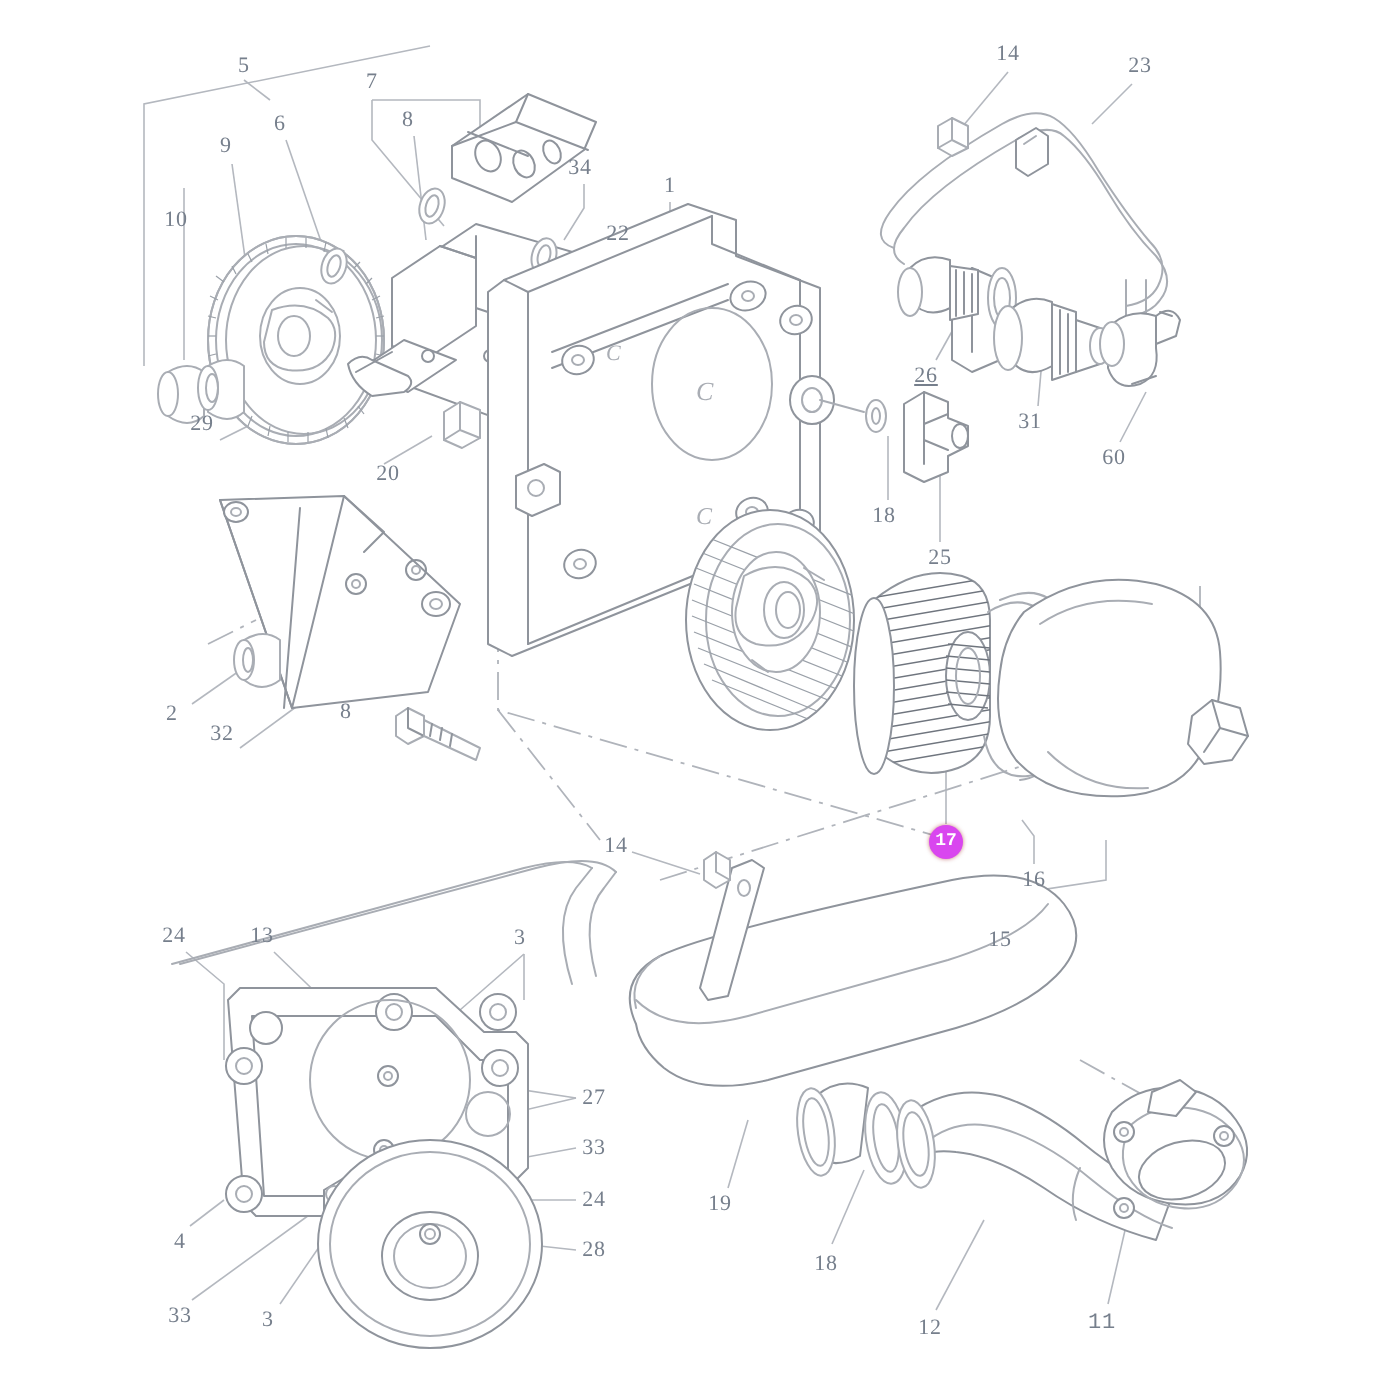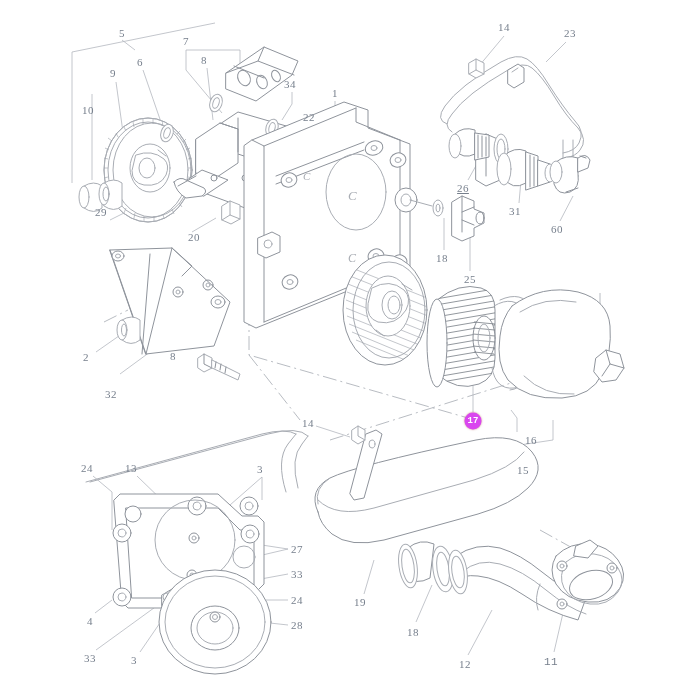--- a/index.html
+++ b/index.html
@@ -589,24 +589,24 @@
       <div class="callout-label" style="left: 570px; top: 33px; color: rgb(118, 127, 140); text-align: center;">23</div>
       <div class="callout-label" style="left: 463px; top: 188px; color: rgb(118, 127, 140); text-decoration: underline;">26</div>
       <div class="callout-label" style="left: 515px; top: 211px; color: rgb(118, 127, 140);">31</div>
       <div class="callout-label" style="left: 557px; top: 229px; color: rgb(118, 127, 140);">60</div>
       <div class="callout-label" style="left: 101px; top: 212px; color: rgb(118, 127, 140);">29</div>
       <div class="callout-label" style="left: 184px; top: 237px; color: rgb(118, 127, 140); margin-left: 10px;">20</div>
       <div class="callout-label" style="left: 442px; top: 258px; color: rgb(118, 127, 140);">18</div>
       <div class="callout-label" style="left: 470px; top: 279px; color: rgb(118, 127, 140);">25</div>
       <div class="callout-label" style="left: 86px; top: 357px; color: rgb(118, 127, 140);">2</div>
       <div class="callout-label" style="left: 173px; top: 356px; color: rgb(118, 127, 140);">8</div>
-      <div class="callout-label" style="left: 111px; top: 394px; color: rgb(118, 127, 140);">32</div>
+      <div class="callout-label" style="left: 111px; top: 367px; color: rgb(118, 127, 140);">32</div>
       <div class="callout-badge" style="left: 473px; top: 421px; background: #d946ef; color: rgb(255, 255, 255); font-family: Liberation Mono, monospace;">17</div>
-      <div class="callout-label" style="left: 517px; top: 440px; color: rgb(118, 127, 140); margin-left: 14px;">16</div>
-      <div class="callout-label" style="left: 500px; top: 470px; color: rgb(118, 127, 140); margin-left: 23px;">15</div>
+      <div class="callout-label" style="left: 517px; top: 440px; color: rgb(118, 127, 140);">16</div>
+      <div class="callout-label" style="left: 500px; top: 470px; color: rgb(118, 127, 140);">15</div>
       <div class="callout-label" style="left: 308px; top: 423px; color: rgb(118, 127, 140);">14</div>
       <div class="callout-label" style="left: 87px; top: 468px; color: rgb(118, 127, 140);">24</div>
       <div class="callout-label" style="left: 131px; top: 468px; color: rgb(118, 127, 140);">13</div>
       <div class="callout-label" style="left: 260px; top: 469px; color: rgb(118, 127, 140);">3</div>
       <div class="callout-label" style="left: 297px; top: 549px; color: rgb(118, 127, 140);">27</div>
       <div class="callout-label" style="left: 297px; top: 574px; color: rgb(118, 127, 140);">33</div>
       <div class="callout-label" style="left: 297px; top: 600px; color: rgb(118, 127, 140);">24</div>
       <div class="callout-label" style="left: 297px; top: 625px; color: rgb(118, 127, 140);">28</div>
       <div class="callout-label" style="left: 90px; top: 621px; color: rgb(118, 127, 140);">4</div>
       <div class="callout-label" style="left: 90px; top: 658px; color: rgb(118, 127, 140);">33</div>

